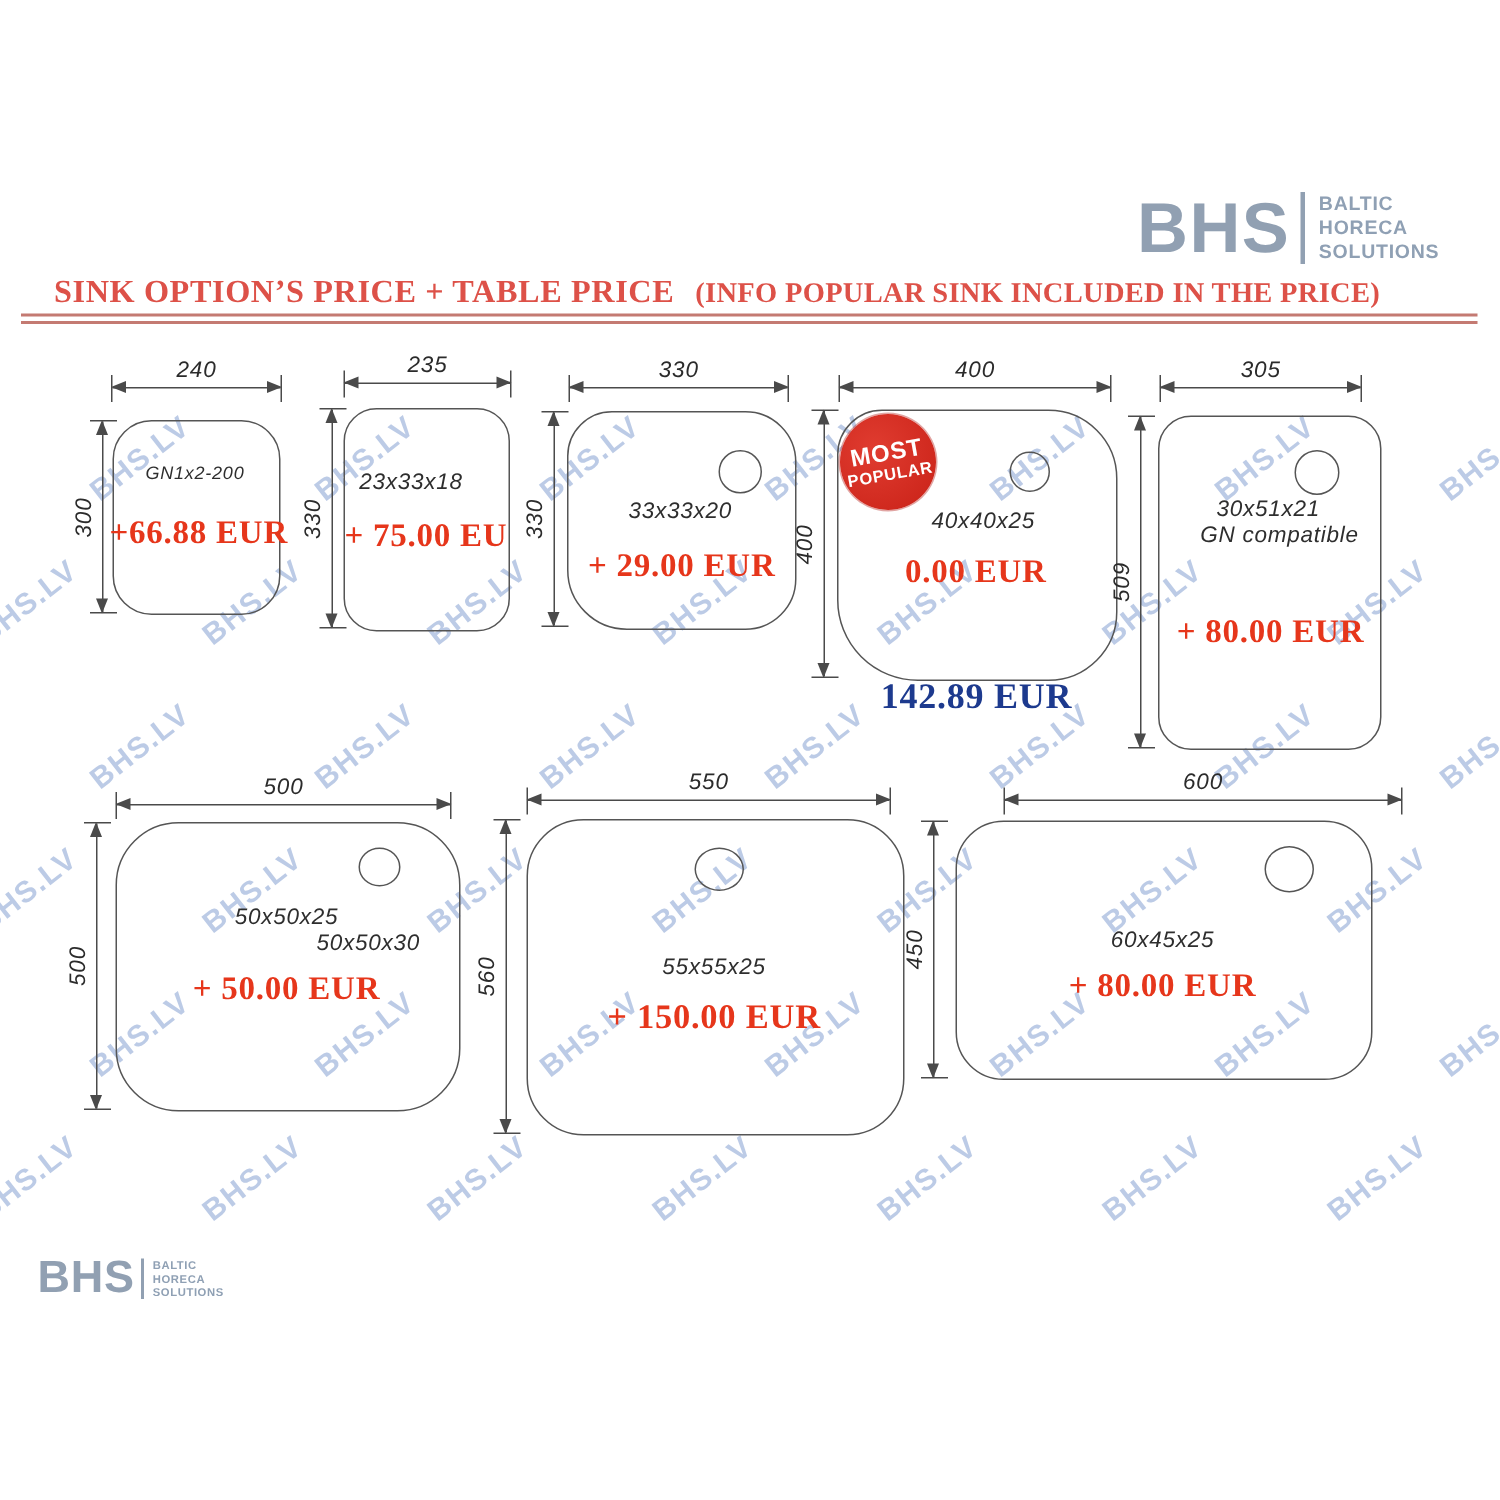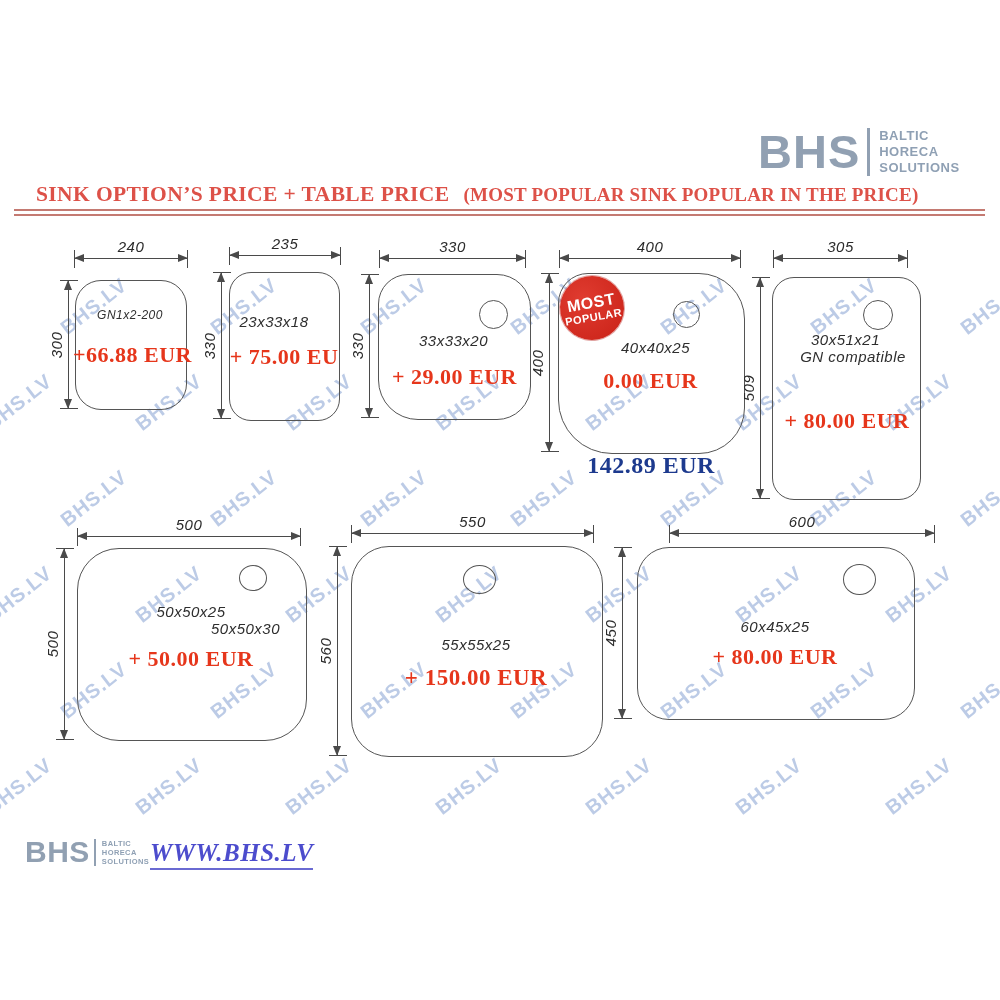--- a/index.html
+++ b/index.html
@@ -120,21 +120,21 @@
     <span class="logo-sep"></span>
     <span class="logo-sub">
       <span>BALTIC</span><br>
       <span>HORECA</span><br>
       <span>SOLUTIONS</span>
     </span>
   </div>
 
   <div id="page-title">
     <span class="t-main">SINK OPTION’S PRICE + TABLE PRICE</span>
-    <span class="t-note">(MOST POPULAR SINK POPULAR IN THE PRICE)</span>
+    <span class="t-note">(INFO POPULAR SINK INCLUDED IN THE PRICE)</span>
   </div>
   <div id="title-rule"></div>
 
   <div class="sink">
     <div class="dim-h" style="left:75px;top:258px;width:112px;">
       <span class="lbl">240</span>
       <i class="arr l"></i>
         <i class="arr r"></i>
         <i class="tick-l"></i>
         <i class="tick-r"></i>
@@ -307,15 +307,14 @@
   <div id="logo-bottom">
     <span class="bhs">BHS</span>
     <span class="logo-sep"></span>
     <span class="logo-sub">
       <span>BALTIC</span><br>
       <span>HORECA</span><br>
       <span>SOLUTIONS</span>
     </span>
   </div>
 
-  <a class="foot-link" style="left:150px;" href="#">WWW.BHS.LV</a>
 
 </div>
 
 </body></html>

